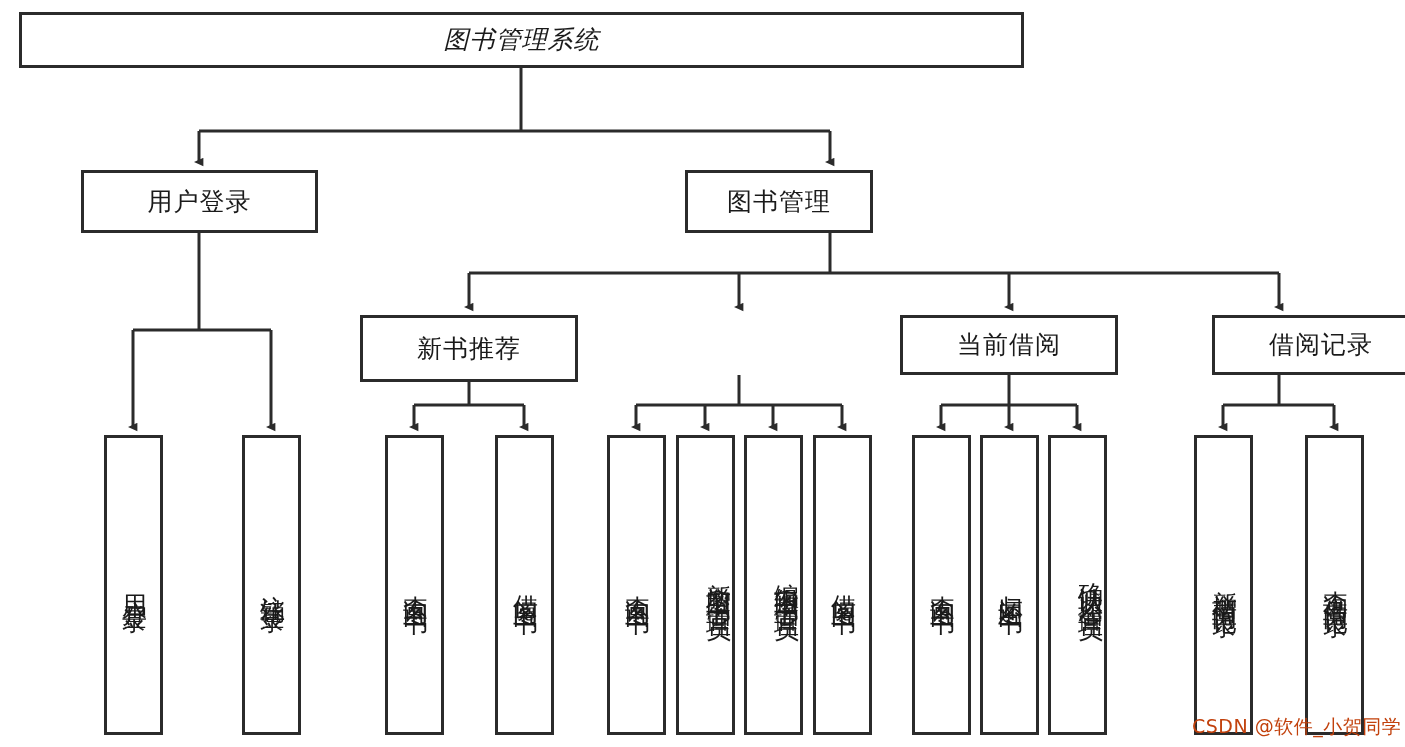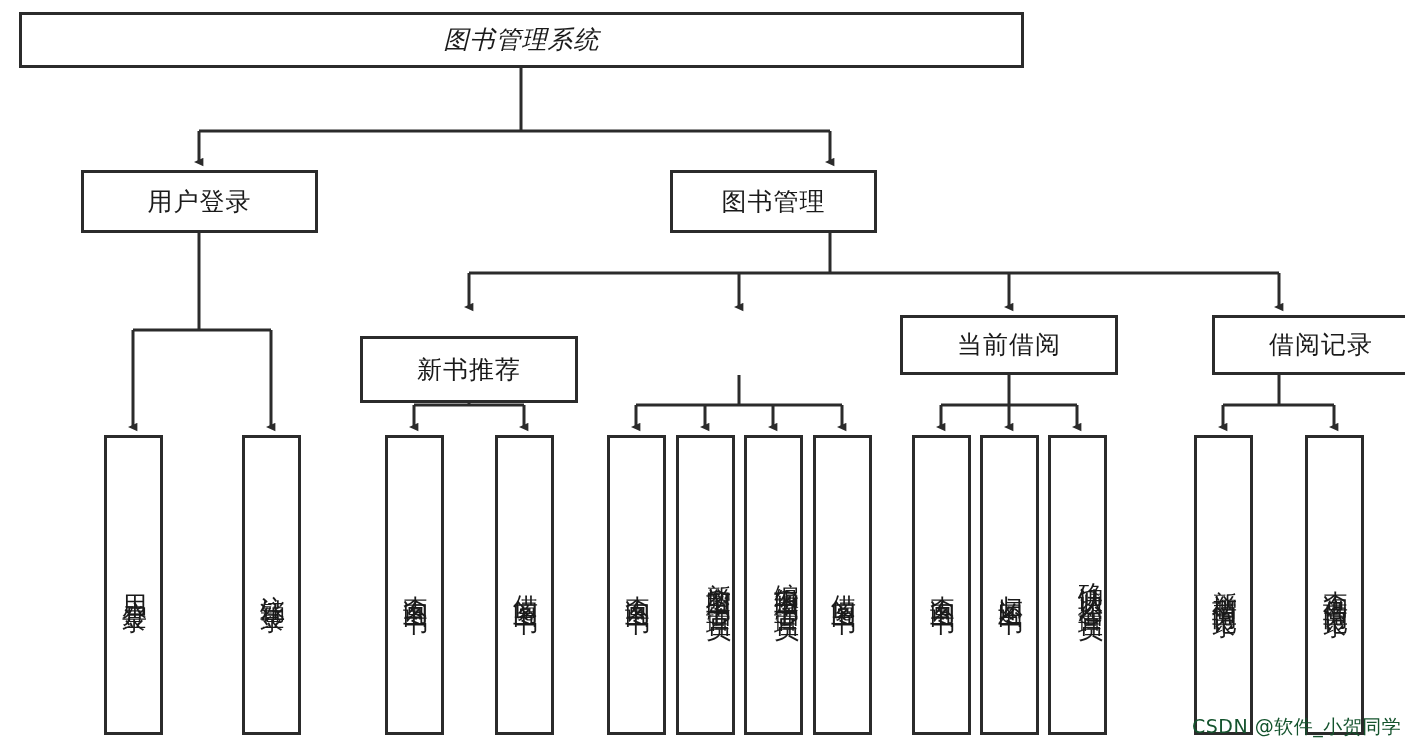--- a/index.html
+++ b/index.html
@@ -55,21 +55,21 @@
     top: 0;
     width: 1405px;
     height: 747px;
     pointer-events: none;
   }
   .watermark {
     position: absolute;
     left: 1192px;
     top: 714px;
     font-size: 19px;
-    color: #14532d;
+    color: #c2410c;
     white-space: nowrap;
     letter-spacing: 0.5px;
     text-align: center;
   }
 </style>
 </head>
 <body>
 
 <div id="canvas">
 
@@ -124,25 +124,25 @@
   </svg>
 
   <div class="node horiz" style="left:19px; top:12px; width:1005px; height:56px;font-style:italic;">
     <span class="node-label">图书管理系统</span>
   </div>
 
   <div class="node horiz" style="left:81px; top:170px; width:237px; height:63px;">
     <span class="node-label">用户登录</span>
   </div>
 
-  <div class="node horiz" style="left:670px; top:170px; width:207px; height:63px;">
+  <div class="node horiz" style="left:685px; top:170px; width:188px; height:63px;">
     <span class="node-label">图书管理</span>
   </div>
 
-  <div class="node horiz" style="left:360px; top:315px; width:218px; height:67px;margin-top:21px;">
+  <div class="node horiz" style="left:360px; top:315px; width:218px; height:67px;">
     <span class="node-label">新书推荐</span>
   </div>
 
 
   <div class="node horiz" style="left:900px; top:315px; width:218px; height:60px;justify-content:center;">
     <span class="node-label">当前借阅</span>
   </div>
 
   <div class="node horiz" style="left:1212px; top:315px; width:218px; height:60px;">
     <span class="node-label">借阅记录</span>

